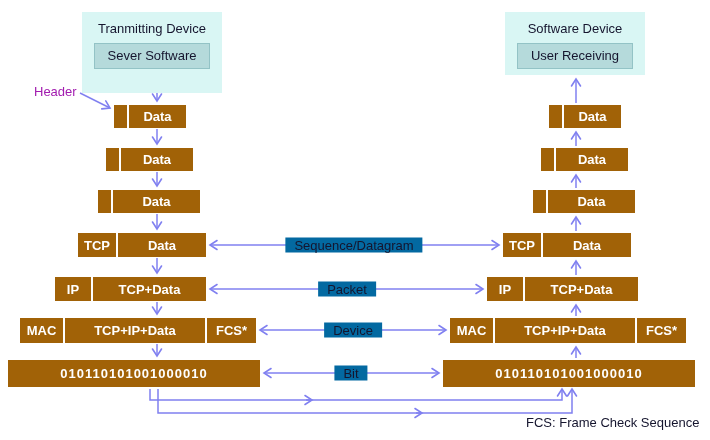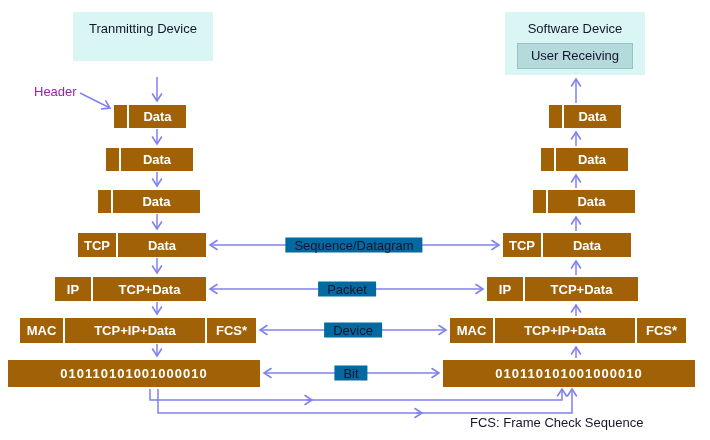--- a/index.html
+++ b/index.html
@@ -62,22 +62,23 @@
 
       <g>
         <polyline points="150,389 150,400 562,400 562,389" marker-end="url(#ah)"></polyline>
         <line x1="306" y1="400" x2="312" y2="400" marker-end="url(#ah)"></line>
         <polyline points="158,389 158,413 572,413 572,389" marker-end="url(#ah)"></polyline>
         <line x1="416" y1="413" x2="422" y2="413" marker-end="url(#ah)"></line>
       </g>
     </g>
   </svg>
 
-  <div class="device" style="left:73px;top:12px;width:140px;height:49px">
+  <div class="device" style="left:82px;top:12px;width:140px;height:81px">
     <div class="device-title">Tranmitting Device</div>
+    <div class="software-box">Sever Software</div>
   </div>
 
   <div class="device" style="left:505px;top:12px;width:140px;height:63px">
     <div class="device-title">Software Device</div>
     <div class="software-box">User Receiving</div>
   </div>
 
   <div class="plain-label" style="left:34px;top:84px">Header</div>
 
   <div class="bb" style="left:114px;top:105px;width:13px;height:23px"></div>
@@ -120,15 +121,15 @@
   <div class="bb" style="left:495px;top:318px;width:140px;height:25px">TCP+IP+Data</div>
   <div class="bb" style="left:637px;top:318px;width:49px;height:25px">FCS*</div>
 
   <div class="bb bits" style="left:443px;top:360px;width:252px;height:27px">010110101001000010</div>
 
   <div class="mid-label" style="left:354px;top:245px">Sequence/Datagram</div>
   <div class="mid-label" style="left:347px;top:289px">Packet</div>
   <div class="mid-label" style="left:353px;top:330px">Device</div>
   <div class="mid-label" style="left:351px;top:373px">Bit</div>
 
-  <div class="footnote" style="left:470px;top:415px">FCS: Frame Check Sequence</div>
+  <div class="footnote" style="left:526px;top:415px">FCS: Frame Check Sequence</div>
 
 </div>
 
 </body></html>

